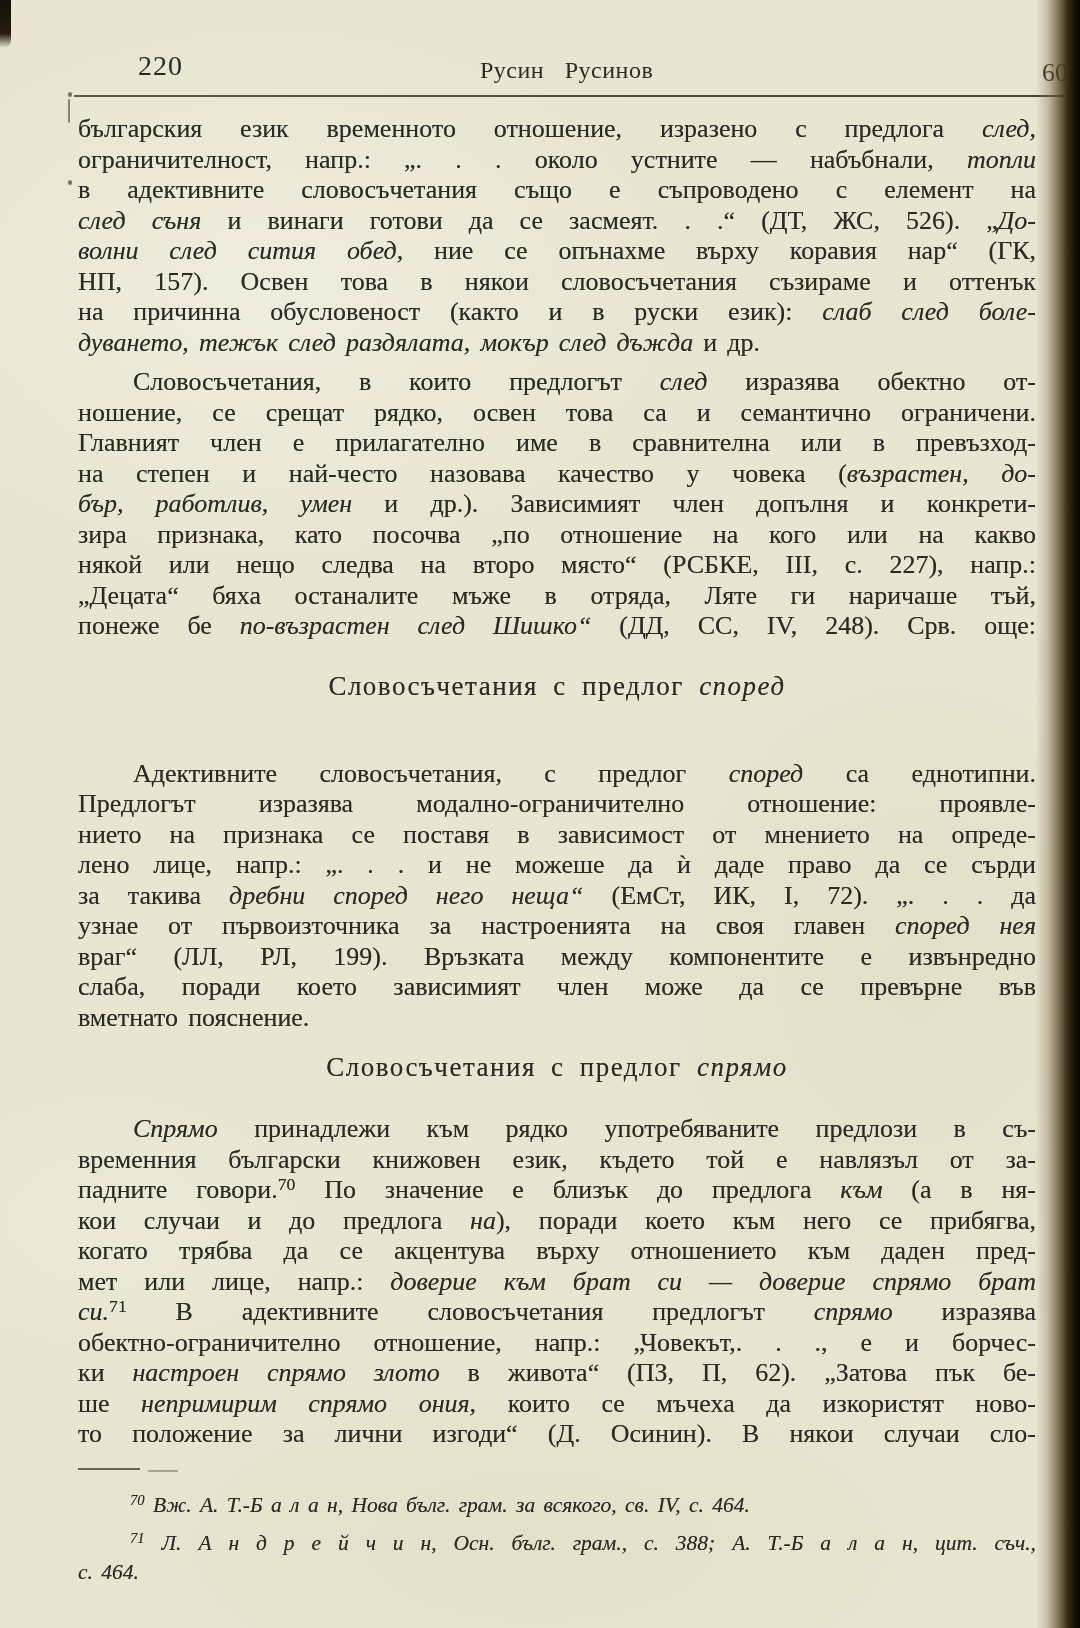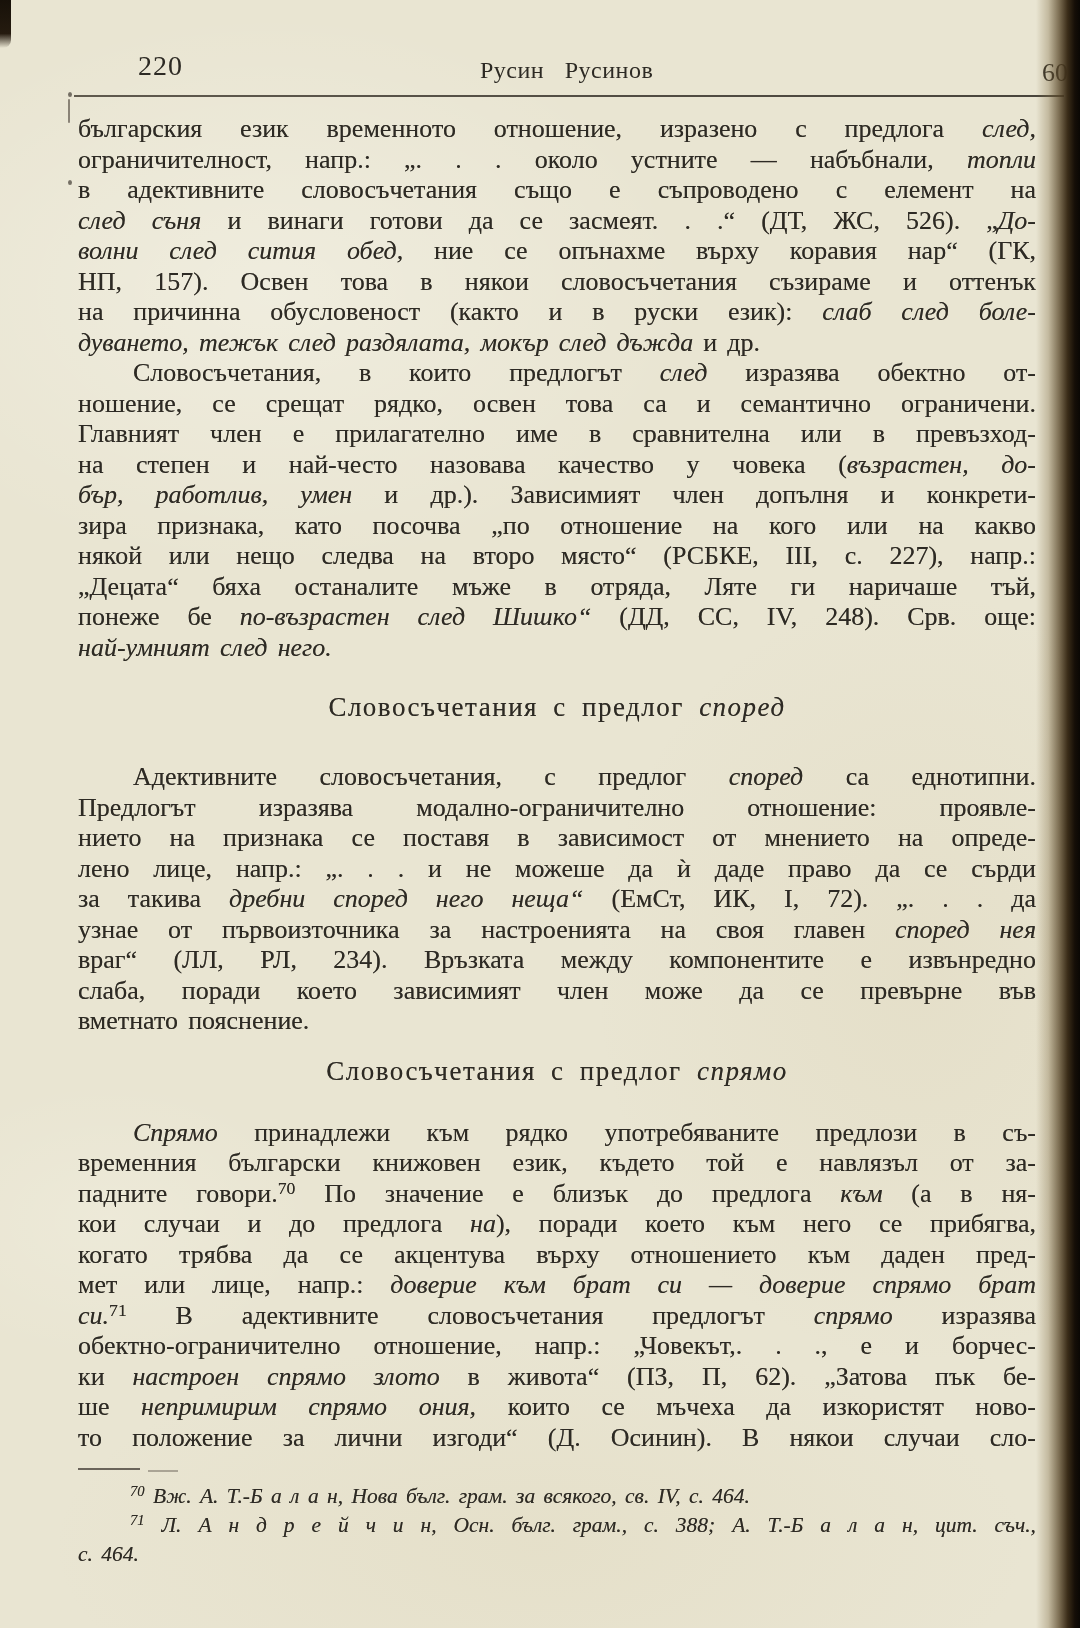--- a/index.html
+++ b/index.html
@@ -43,26 +43,26 @@
     background:linear-gradient(to right,#474136 0%,#37322a 55%,#2c2821 100%);opacity:.85;}
   
   .text-col{position:absolute;left:78px;top:114px;width:958px;z-index:1;}
   .line{
     height:30.5px;line-height:30.5px;font-size:26px;
     word-spacing:0.14em;white-space:nowrap;
     text-align:justify;text-align-last:justify;white-space:normal;
     text-shadow:0 0 0.5px rgba(45,40,30,0.55);
   }
   .line.nj{text-align:right;text-align-last:left;}
-  .line.ind{text-indent:55px;}
+  .line.ind{text-indent:55px;margin-top:9px;}
   .seg.it{font-style:italic;}
   .seg.sup{font-size:0.68em;position:relative;top:-0.45em;}
   .heading{
     height:33px;line-height:33px;font-size:27px;text-align:center;text-align-last:center;
-    letter-spacing:1.5px;word-spacing:7px;margin:28px 0 38px 0;
+    letter-spacing:1.5px;word-spacing:7px;margin:28px 0 56px 0;
     text-shadow:0 0 0.5px rgba(45,40,30,0.55);
   }
   .heading.tight{margin:18px 0 30px 0;}
   
   .fn-rule{position:absolute;left:78px;top:1468px;width:62px;height:2px;background:#544e45;opacity:.85;}
   .fn-rule2{position:absolute;left:148px;top:1470px;width:30px;height:2px;background:#6b6459;opacity:.5;}
   .footnotes{position:absolute;left:78px;top:1482px;width:958px;z-index:1;font-style:italic;}
   .footnotes .line{height:29px;line-height:29px;font-size:21.5px;}
   .footnotes .line.ind{text-indent:52px;}
 </style>
@@ -97,31 +97,30 @@
       <div class="para">
         <div class="line ind"><span class="seg">Словосъчетания, в които предлогът </span><span class="seg it">след</span><span class="seg"> изразява обектно от-</span></div>
         <div class="line"><span class="seg">ношение, се срещат рядко, освен това са и семантично ограничени.</span></div>
         <div class="line"><span class="seg">Главният член е прилагателно име в сравнителна или в превъзход-</span></div>
         <div class="line"><span class="seg">на степен и най-често назовава качество у човека (</span><span class="seg it">възрастен, до-</span></div>
         <div class="line"><span class="seg it">бър, работлив, умен</span><span class="seg"> и др.). Зависимият член допълня и конкрети-</span></div>
         <div class="line"><span class="seg">зира признака, като посочва „по отношение на кого или на какво</span></div>
         <div class="line"><span class="seg">някой или нещо следва на второ място“ (РСБКЕ, III, с. 227), напр.:</span></div>
         <div class="line"><span class="seg">„Децата“ бяха останалите мъже в отряда, Ляте ги наричаше тъй,</span></div>
         <div class="line"><span class="seg">понеже бе </span><span class="seg it">по-възрастен след Шишко“</span><span class="seg"> (ДД, СС, IV, 248). Срв. още:</span></div>
-        <div class="line nj"><span class="seg it">най-умният след него.</span></div>
       </div>
       <div class="heading"><span class="seg">Словосъчетания с предлог </span><span class="seg it">според</span></div>
       <div class="para">
         <div class="line ind"><span class="seg">Адективните словосъчетания, с предлог </span><span class="seg it">според</span><span class="seg"> са еднотипни.</span></div>
         <div class="line"><span class="seg">Предлогът изразява модално-ограничително отношение: проявле-</span></div>
         <div class="line"><span class="seg">нието на признака се поставя в зависимост от мнението на опреде-</span></div>
         <div class="line"><span class="seg">лено лице, напр.: „. . . и не можеше да ѝ даде право да се сърди</span></div>
         <div class="line"><span class="seg">за такива </span><span class="seg it">дребни според него неща“</span><span class="seg"> (ЕмСт, ИК, I, 72). „. . . да</span></div>
         <div class="line"><span class="seg">узнае от първоизточника за настроенията на своя главен </span><span class="seg it">според нея</span></div>
-        <div class="line"><span class="seg">враг“ (ЛЛ, РЛ, 234). Връзката между компонентите е извънредно</span></div>
+        <div class="line"><span class="seg">враг“ (ЛЛ, РЛ, 199). Връзката между компонентите е извънредно</span></div>
         <div class="line"><span class="seg">слаба, поради което зависимият член може да се превърне във</span></div>
         <div class="line nj"><span class="seg">вметнато пояснение.</span></div>
       </div>
       <div class="heading tight"><span class="seg">Словосъчетания с предлог </span><span class="seg it">спрямо</span></div>
       <div class="para">
         <div class="line ind"><span class="seg it">Спрямо</span><span class="seg"> принадлежи към рядко употребяваните предлози в съ-</span></div>
         <div class="line"><span class="seg">временния български книжовен език, където той е навлязъл от за-</span></div>
         <div class="line"><span class="seg">падните говори.</span><span class="seg sup">70</span><span class="seg"> По значение е близък до предлога </span><span class="seg it">към</span><span class="seg"> (а в ня-</span></div>
         <div class="line"><span class="seg">кои случаи и до предлога </span><span class="seg it">на</span><span class="seg">), поради което към него се прибягва,</span></div>
         <div class="line"><span class="seg">когато трябва да се акцентува върху отношението към даден пред-</span></div>

